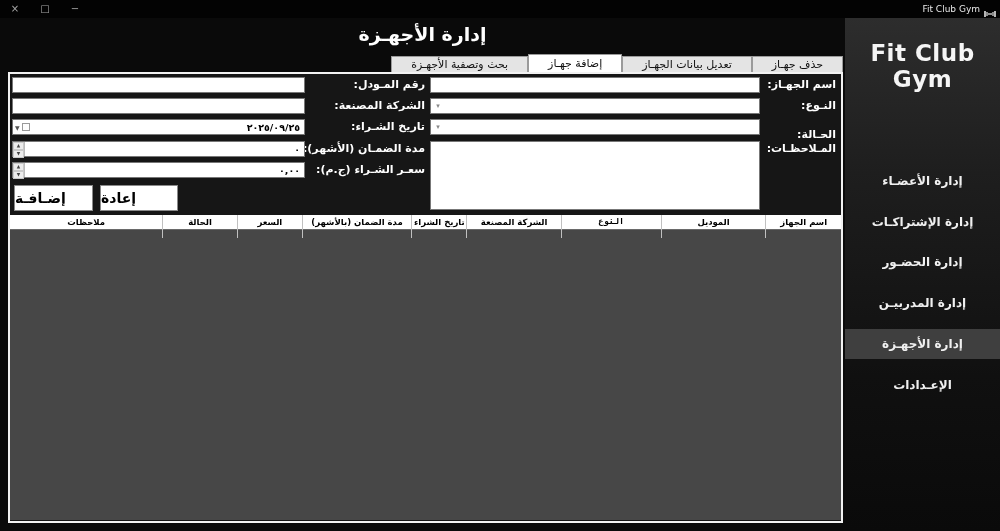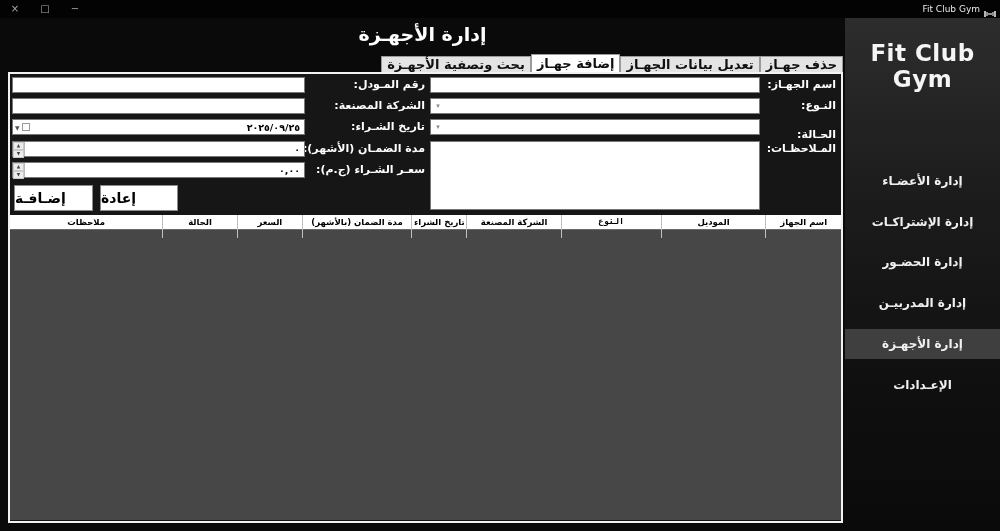--- a/index.html
+++ b/index.html
@@ -26,22 +26,22 @@
               text-align:center; color:#f0f0f0; font-size:12px; font-weight:bold; cursor:pointer; }
   .nav-item.active { background:#3f3f3f; }
 
   
   .main { position:absolute; left:0; top:18px; width:845px; height:513px; background:#0a0a0a; }
   .page-title { position:absolute; top:5px; left:0; width:100%; text-align:center;
                 color:#fff; font-size:19px; font-weight:bold; direction:rtl; }
 
   
   .tabstrip { position:absolute; top:36px; right:2px; height:18px; display:flex; align-items:flex-end; }
-  .tab { height:16px; line-height:16px; padding:0 5px; background:#e4e4e4; color:#111;
-         font-size:13px; font-weight:bold; border:1px solid #9a9a9a; border-bottom:none;
+  .tab { height:16px; line-height:16px; padding:0 19px; background:#e4e4e4; color:#111;
+         font-size:11px; font-weight:normal; border:1px solid #9a9a9a; border-bottom:none;
          direction:rtl; white-space:nowrap; cursor:pointer; }
   .tab.active { height:18px; line-height:18px; background:#ffffff; }
 
   
   .panel { position:absolute; left:8px; top:54px; width:835px; height:451px;
            background:#161616; border:2px solid #f2f2f2; }
 
   .lbl { position:absolute; color:#fff; font-size:11px; font-weight:bold; direction:rtl;
          line-height:16px; white-space:nowrap; }
   .field { position:absolute; height:16px; background:#fff; border:1px solid #777;

